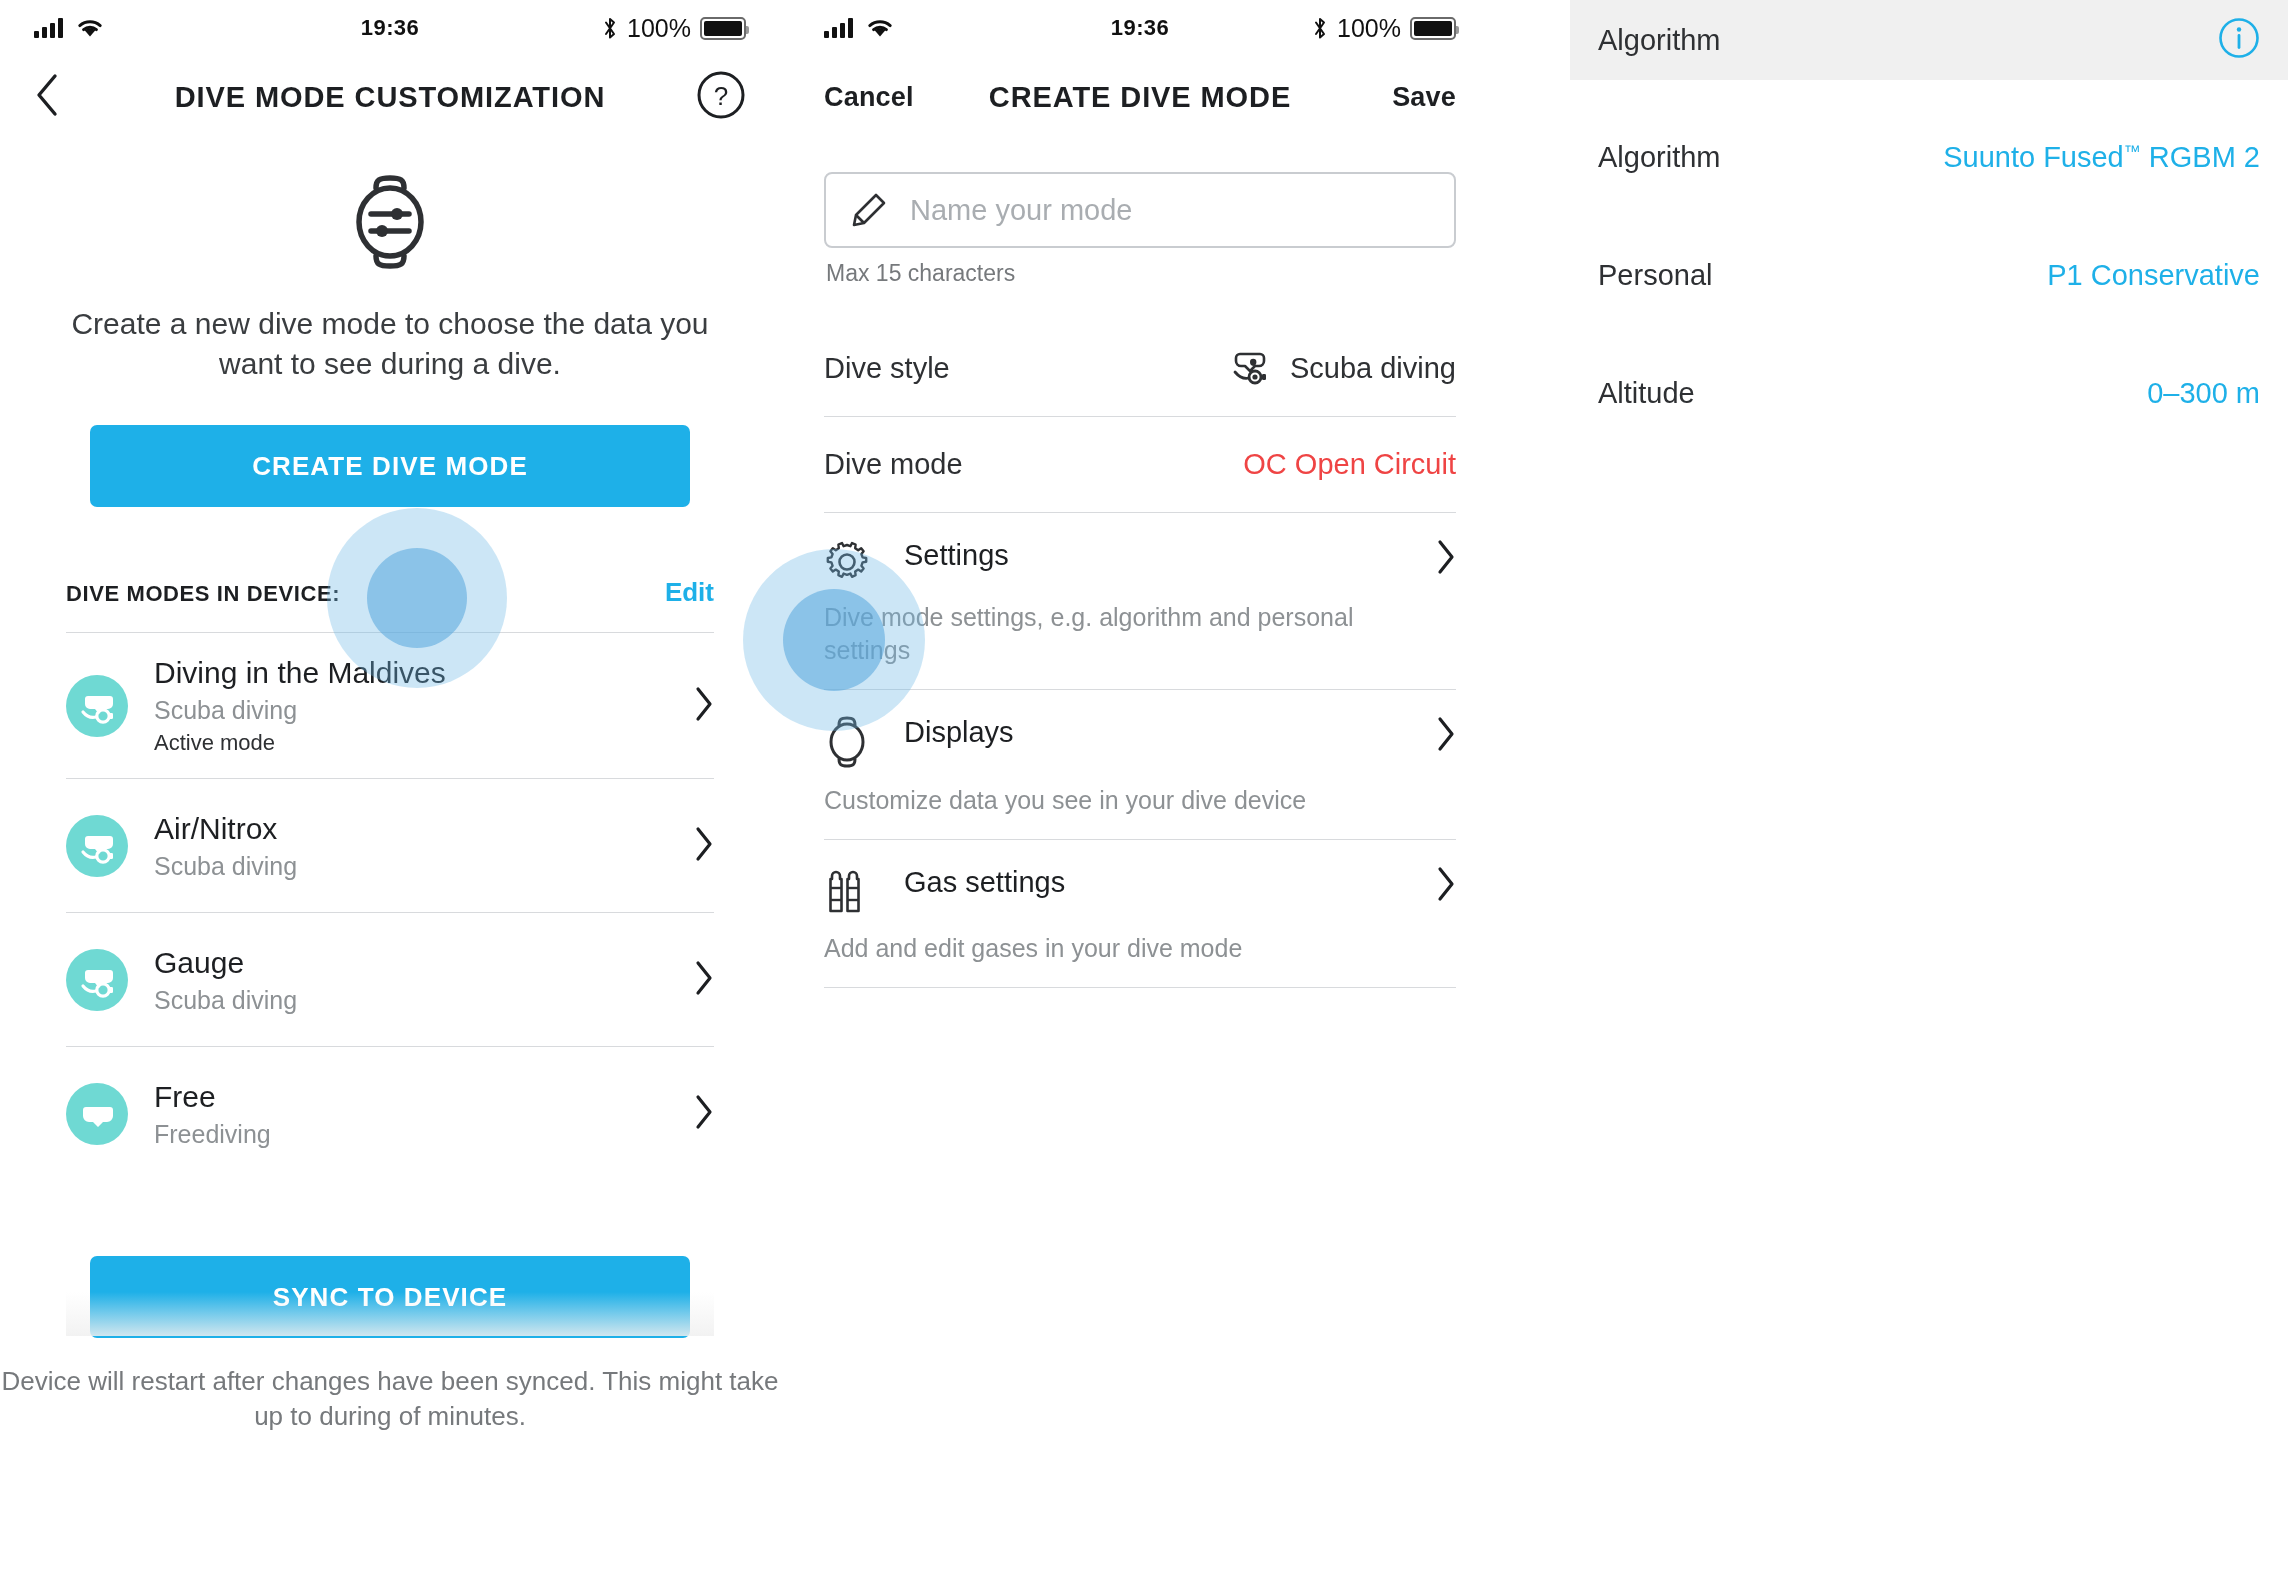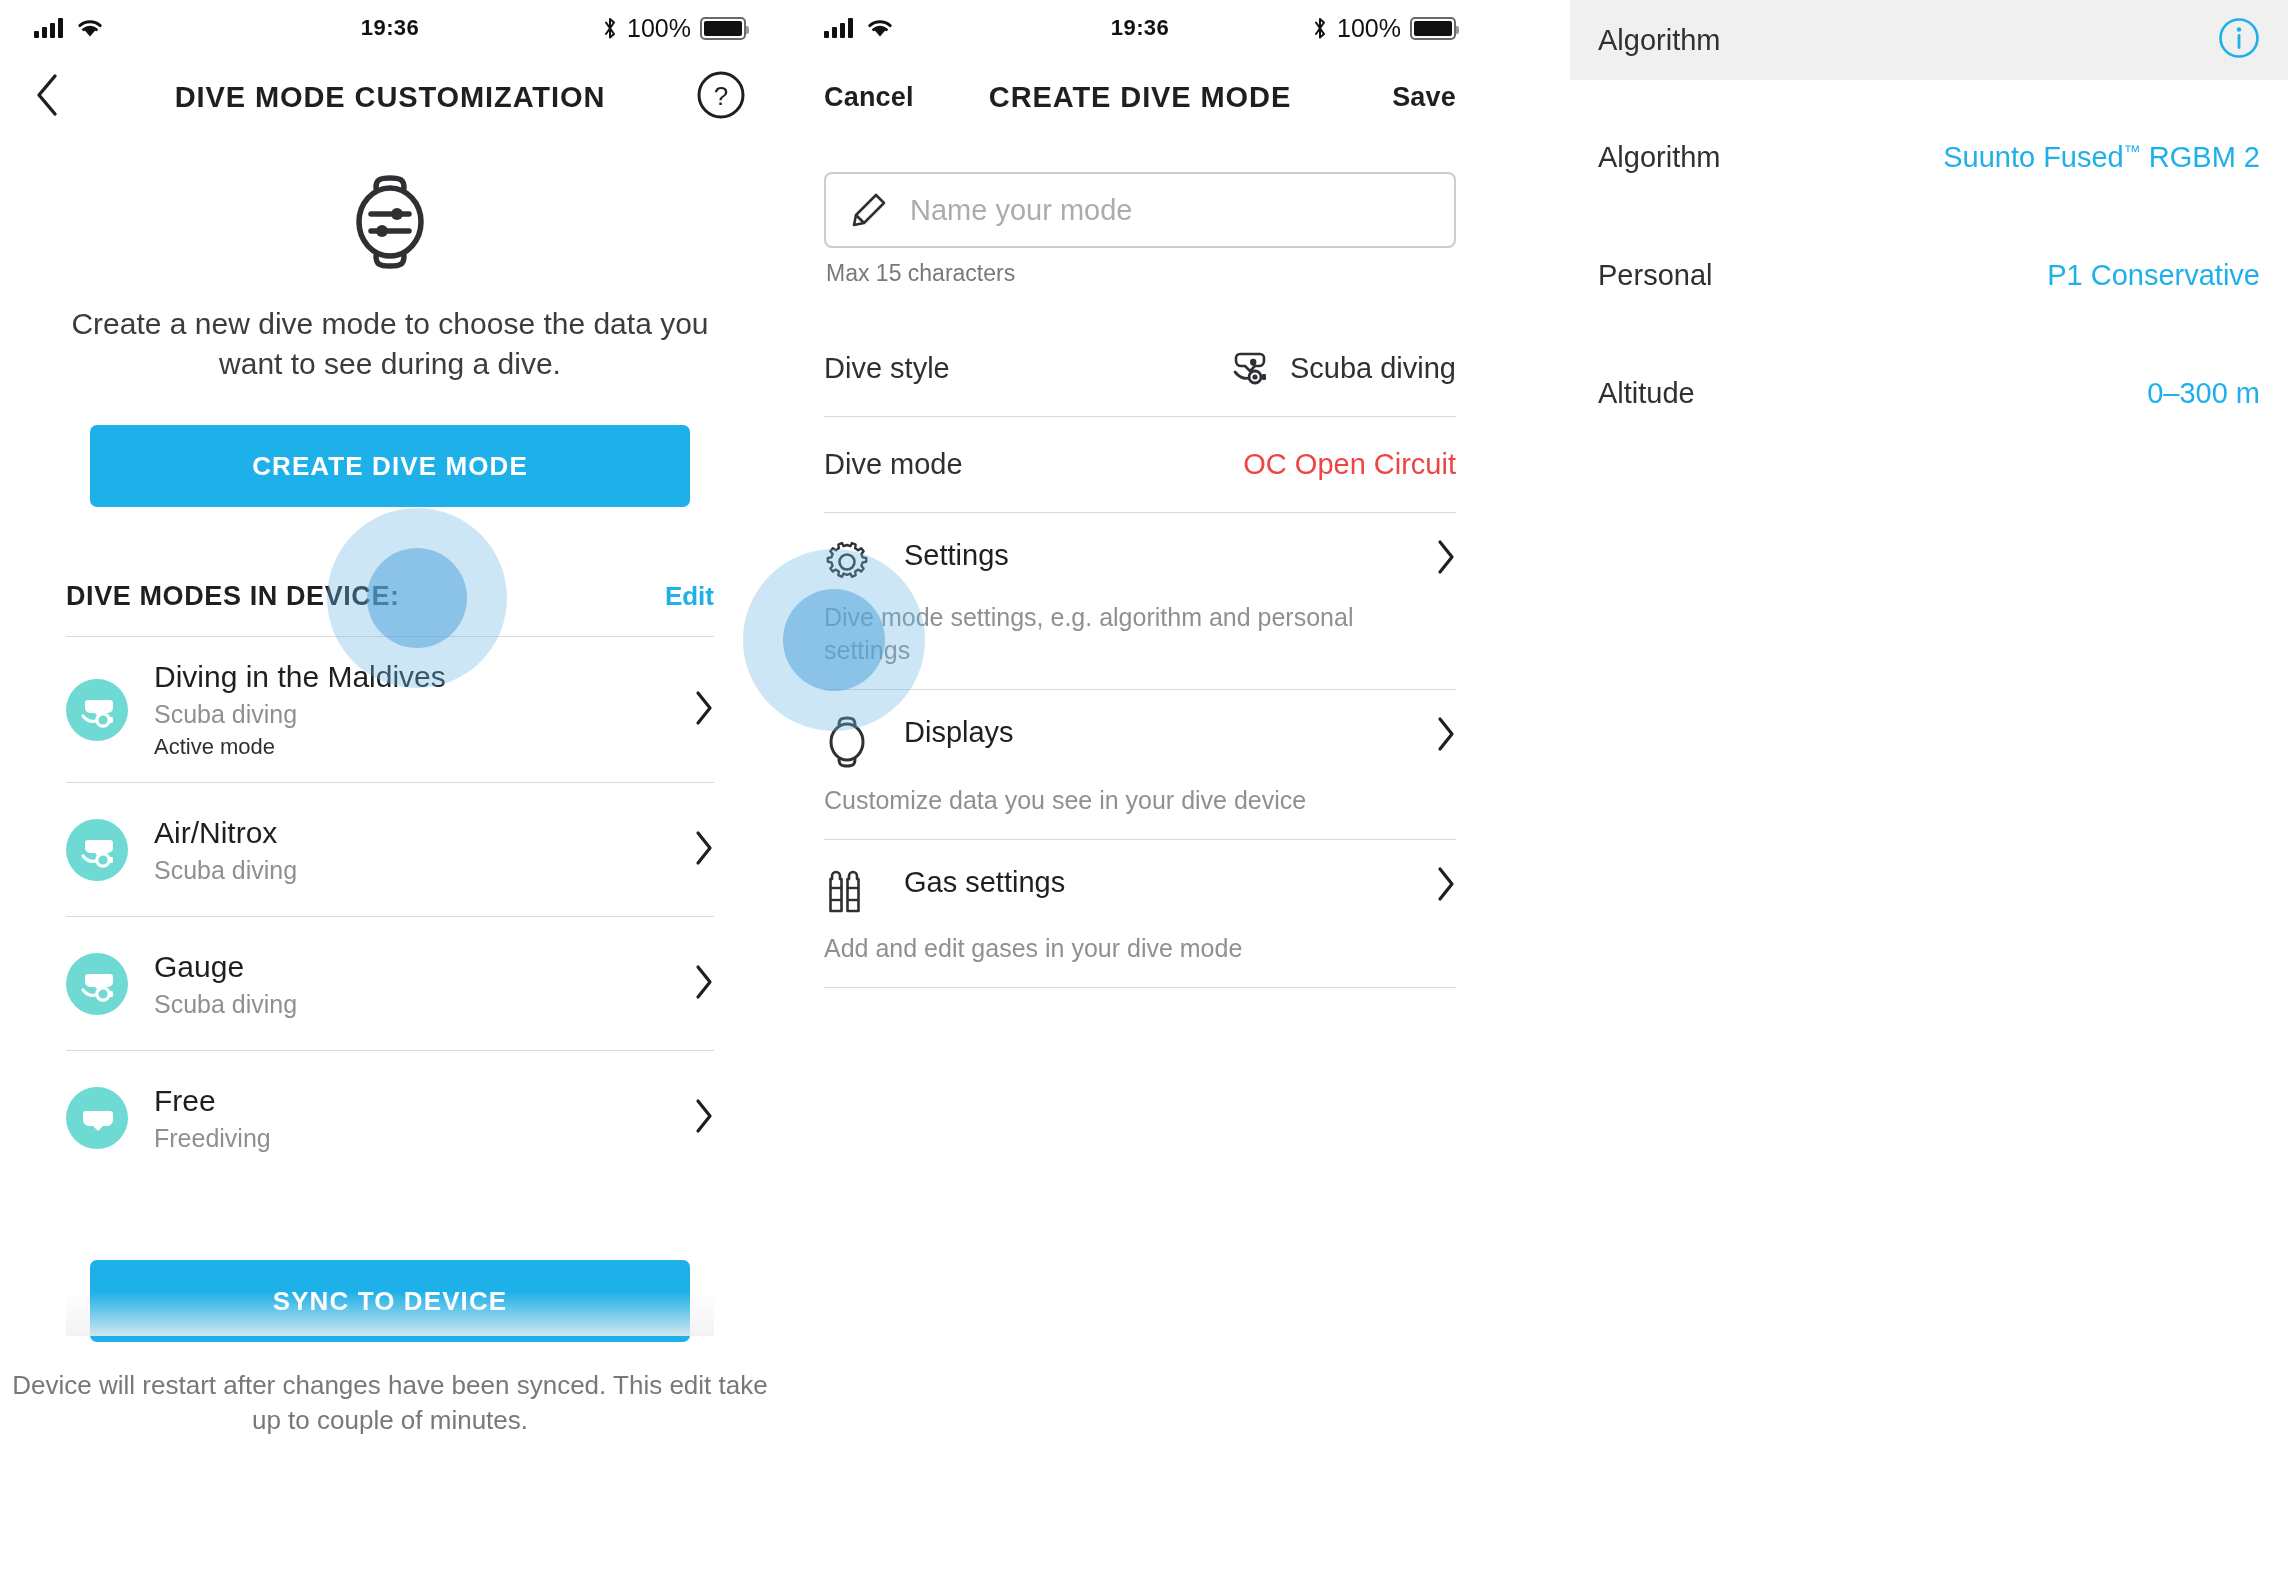--- a/index.html
+++ b/index.html
@@ -74,21 +74,21 @@
     display: block; width: 600px; margin: 42px auto 0;
     height: 82px; line-height: 82px; text-align: center;
     background: #1eb0e8; color: #fff; border: none; border-radius: 7px;
     font-size: 26px; font-weight: bold; letter-spacing: 1.1px;
     font-family: "Liberation Sans", sans-serif; cursor: pointer;
   }
   .section-head {
     display: flex; align-items: baseline; justify-content: space-between;
     padding: 46px 66px 0;
   }
-  .section-title { font-size: 27px; font-weight: bold; letter-spacing: .6px; color: #1d1f22; margin-top: 28px; }
+  .section-title { font-size: 22px; font-weight: bold; letter-spacing: .6px; color: #1d1f22; margin-top: 28px; }
   .edit-link { font-size: 26px; font-weight: bold; color: #1eb0e8; cursor: pointer; }
 
   .mode-list { margin: 24px 66px 0; }
   .mode-row {
     display: flex; align-items: center; gap: 26px;
     padding: 22px 0; border-top: 1px solid #d8dadd; min-height: 134px;
     cursor: pointer;
   }
   .mode-row.first { border-top: 1px solid #d8dadd; }
   .mode-icon {
@@ -314,21 +314,21 @@
               <path d="M4 3 L16 18 L4 33" stroke="#1d1f22" stroke-width="3.2" fill="none" stroke-linecap="round" stroke-linejoin="round"></path>
             </svg>
         </span>
       </div>
 
       <div class="list-fade" style="top:1292px;"></div>
     </div>
 
     <div class="sync-wrap">
       <button class="primary-btn">SYNC TO DEVICE</button>
-      <p class="footnote">Device will restart after changes have been synced. This edit take up to couple of minutes.</p>
+      <p class="footnote">Device will restart after changes have been synced. This might take up to during of minutes.</p>
     </div>
   </div>
 
   <div class="panel" id="panel-create-mode">
 
     <div class="status-bar">
       <div class="sb-left">
         <span class="bars">
             <i></i>
             <i></i>

